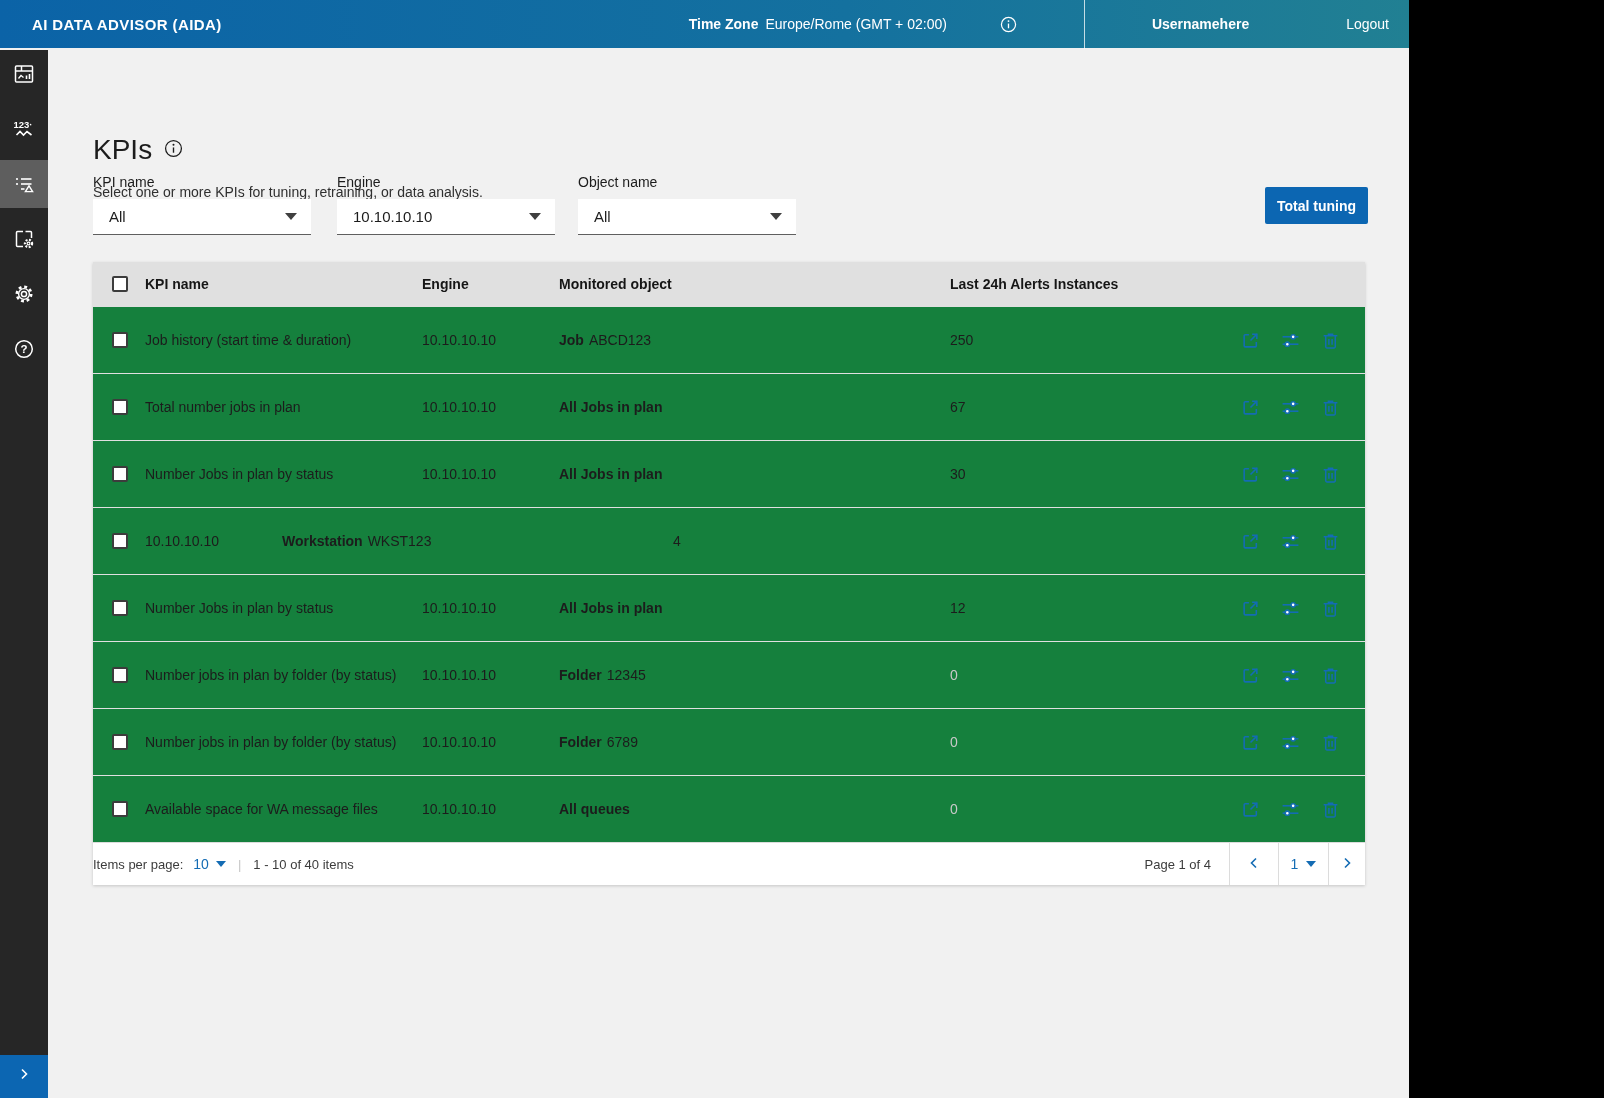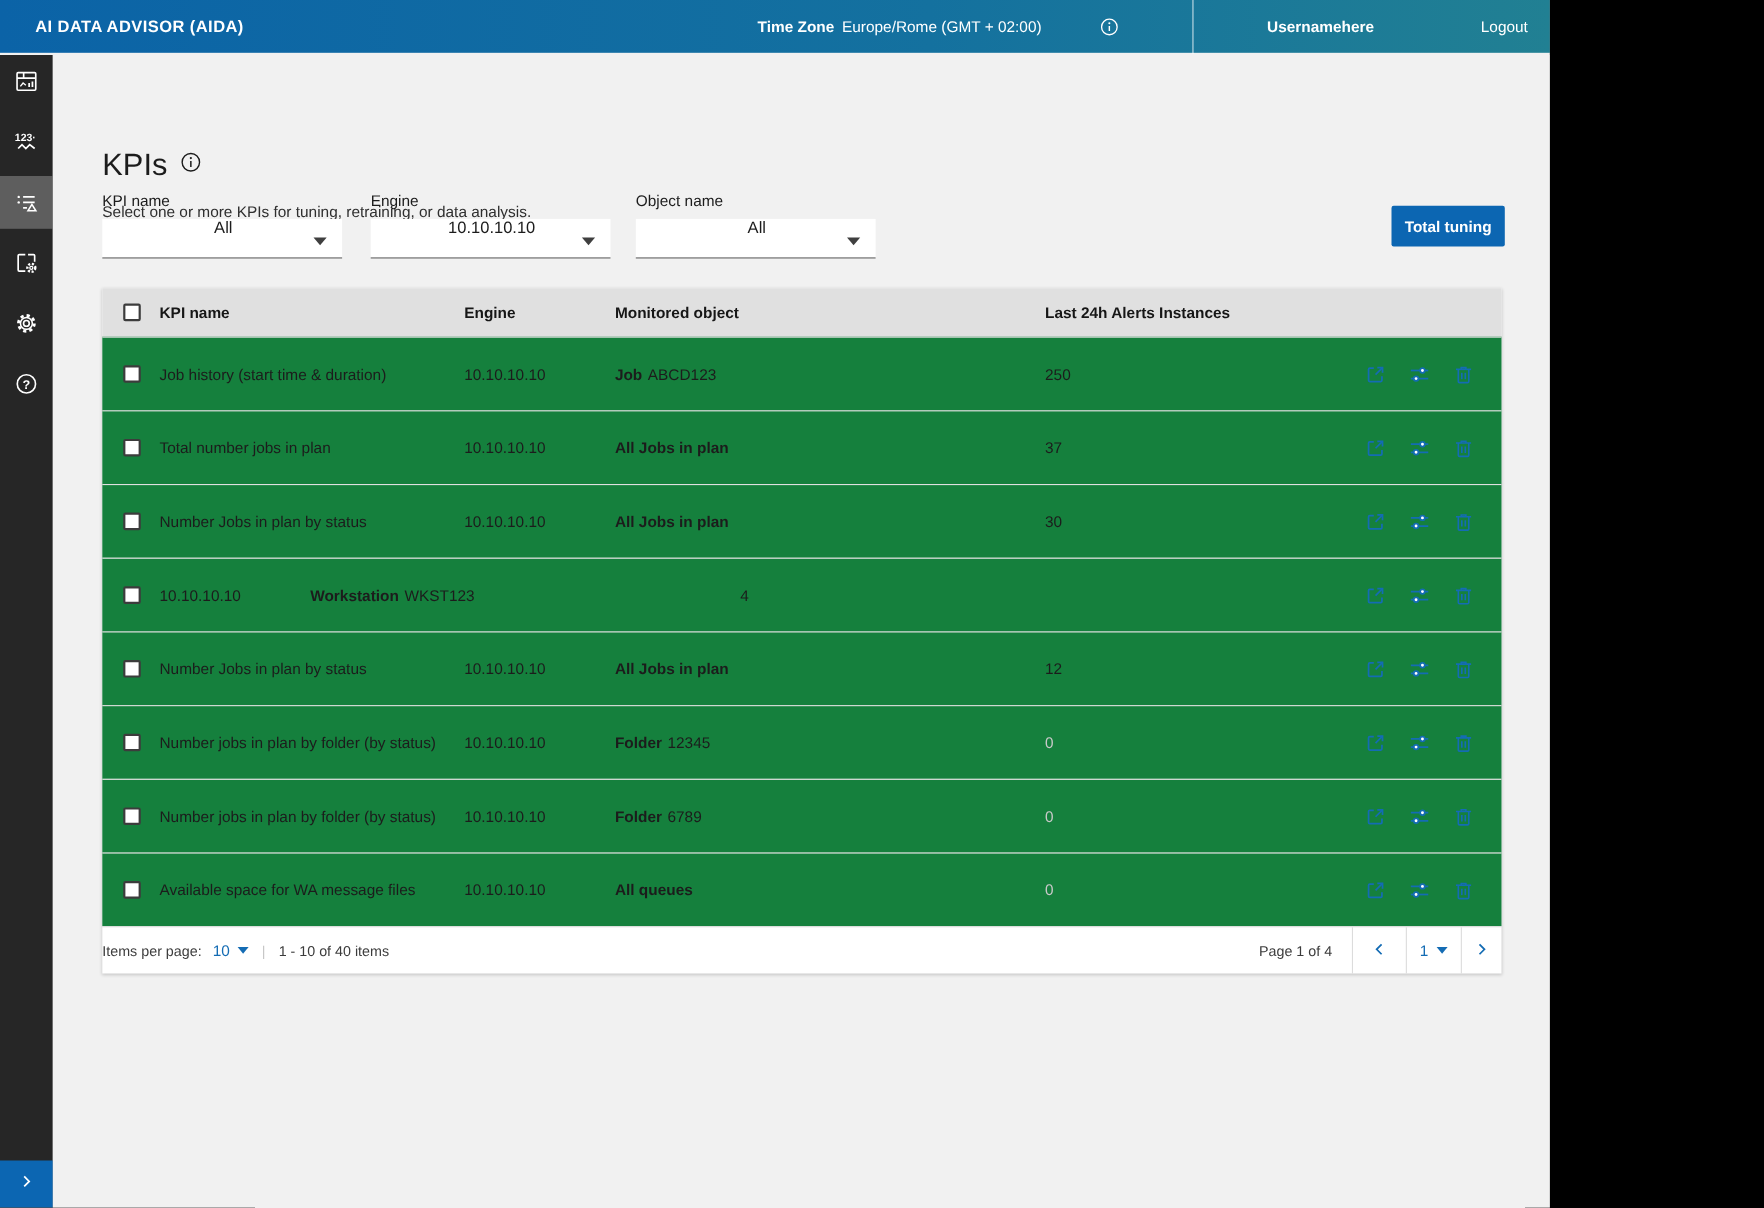--- a/index.html
+++ b/index.html
@@ -31,21 +31,21 @@
   
   .content { position:absolute; left:48px; top:50px; width:1361px; height:1048px; background:#f1f1f1; }
 
   .page-head { position:absolute; left:45px; top:84px; display:flex; align-items:center; gap:12px; }
   .page-title { font-size:28px; color:#1c1c1c; }
   .page-sub { position:absolute; left:45px; top:134px; font-size:14px; color:#2f2f2f; }
 
   .filter { position:absolute; width:218px; }
   .filter .flabel { font-size:14px; color:#1c1c1c; }
   .select { margin-top:9px; height:36px; background:#fff; border-bottom:1px solid #5f5f5f;
-            display:flex; align-items:center; padding:0 14px 0 16px; cursor:pointer;flex-direction:column; }
+            display:flex; align-items:center; padding:0 14px 0 16px; cursor:pointer; }
   .select .sval { font-size:15px; color:#1c1c1c; }
   .caret { margin-left:auto; width:0; height:0; border-left:6px solid transparent; border-right:6px solid transparent; border-top:7px solid #3f3f3f; }
   .f1 { left:45px; top:124px; } .f2 { left:289px; top:124px; } .f3 { left:530px; top:124px; }
 
   .retrain { position:absolute; left:771px; top:149px; font-size:13px; color:#2f2f2f; line-height:19px; }
   .retrain b { font-weight:bold; }
 
   .btn-primary { position:absolute; left:1217px; top:137px; width:103px; height:37px; background:#0c66b2;
                  border:none; border-radius:2px; color:#fff; font-size:14px; font-weight:bold;
                  font-family:"Liberation Sans",sans-serif; cursor:pointer; }
@@ -269,21 +269,21 @@
         <div class="trow">
           <div class="cell c-check">
               <span class="checkbox"></span>
             </div>
           <div class="cell c-kpi">Total number jobs in plan</div>
           <div class="cell c-engine">10.10.10.10</div>
           <div class="cell c-object">
               <b>All Jobs in plan</b>
               <span></span>
             </div>
-          <div class="cell c-alerts">37</div>
+          <div class="cell c-alerts">67</div>
           <div class="cell c-actions">
             <button class="icon-btn">
                 <svg width="19" height="19" viewBox="0 0 18 18" fill="none" stroke="#146cb4" stroke-width="1.5">
                   <path d="M14.5 10.5 V14 a1 1 0 0 1 -1 1 H4 a1 1 0 0 1 -1 -1 V4.5 a1 1 0 0 1 1 -1 H7.5"></path>
                   <polyline points="10.5,3 15,3 15,7.5"></polyline>
                   <line x1="15" y1="3" x2="9" y2="9"></line>
                 </svg>
               </button>
             <button class="icon-btn">
                 <svg width="19" height="19" viewBox="0 0 18 18" fill="#fff" stroke="#146cb4" stroke-width="1.5">

